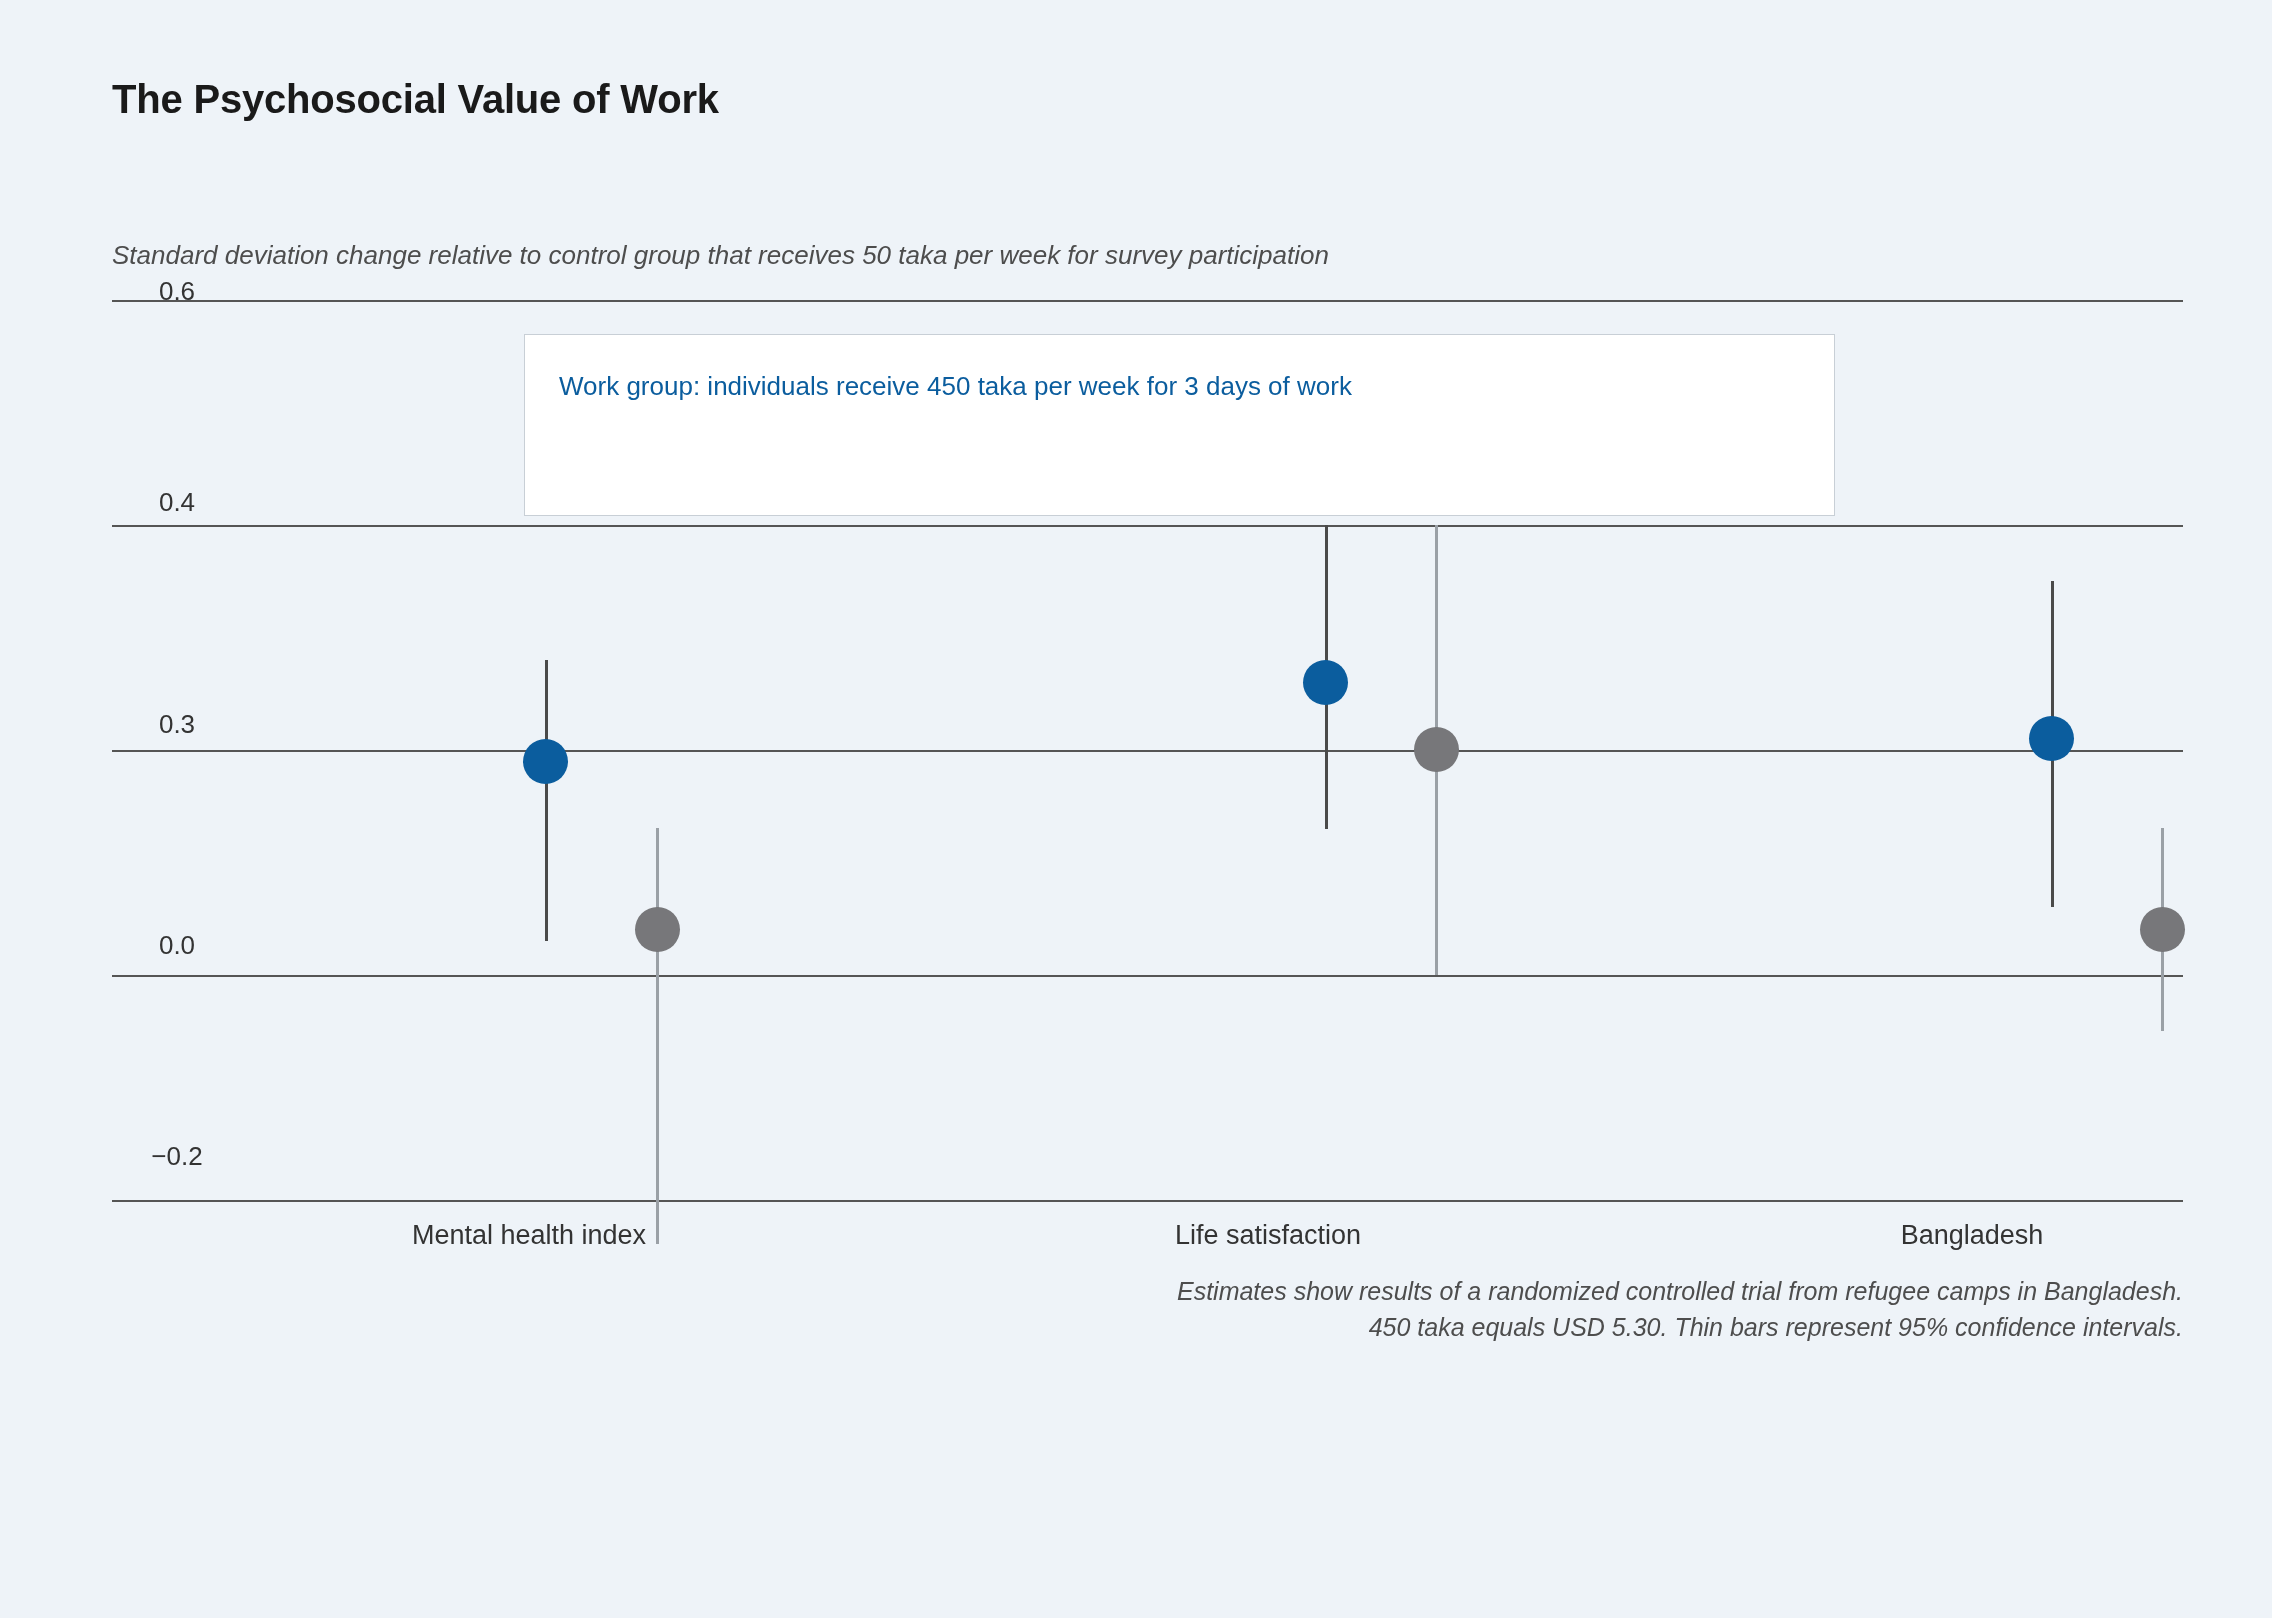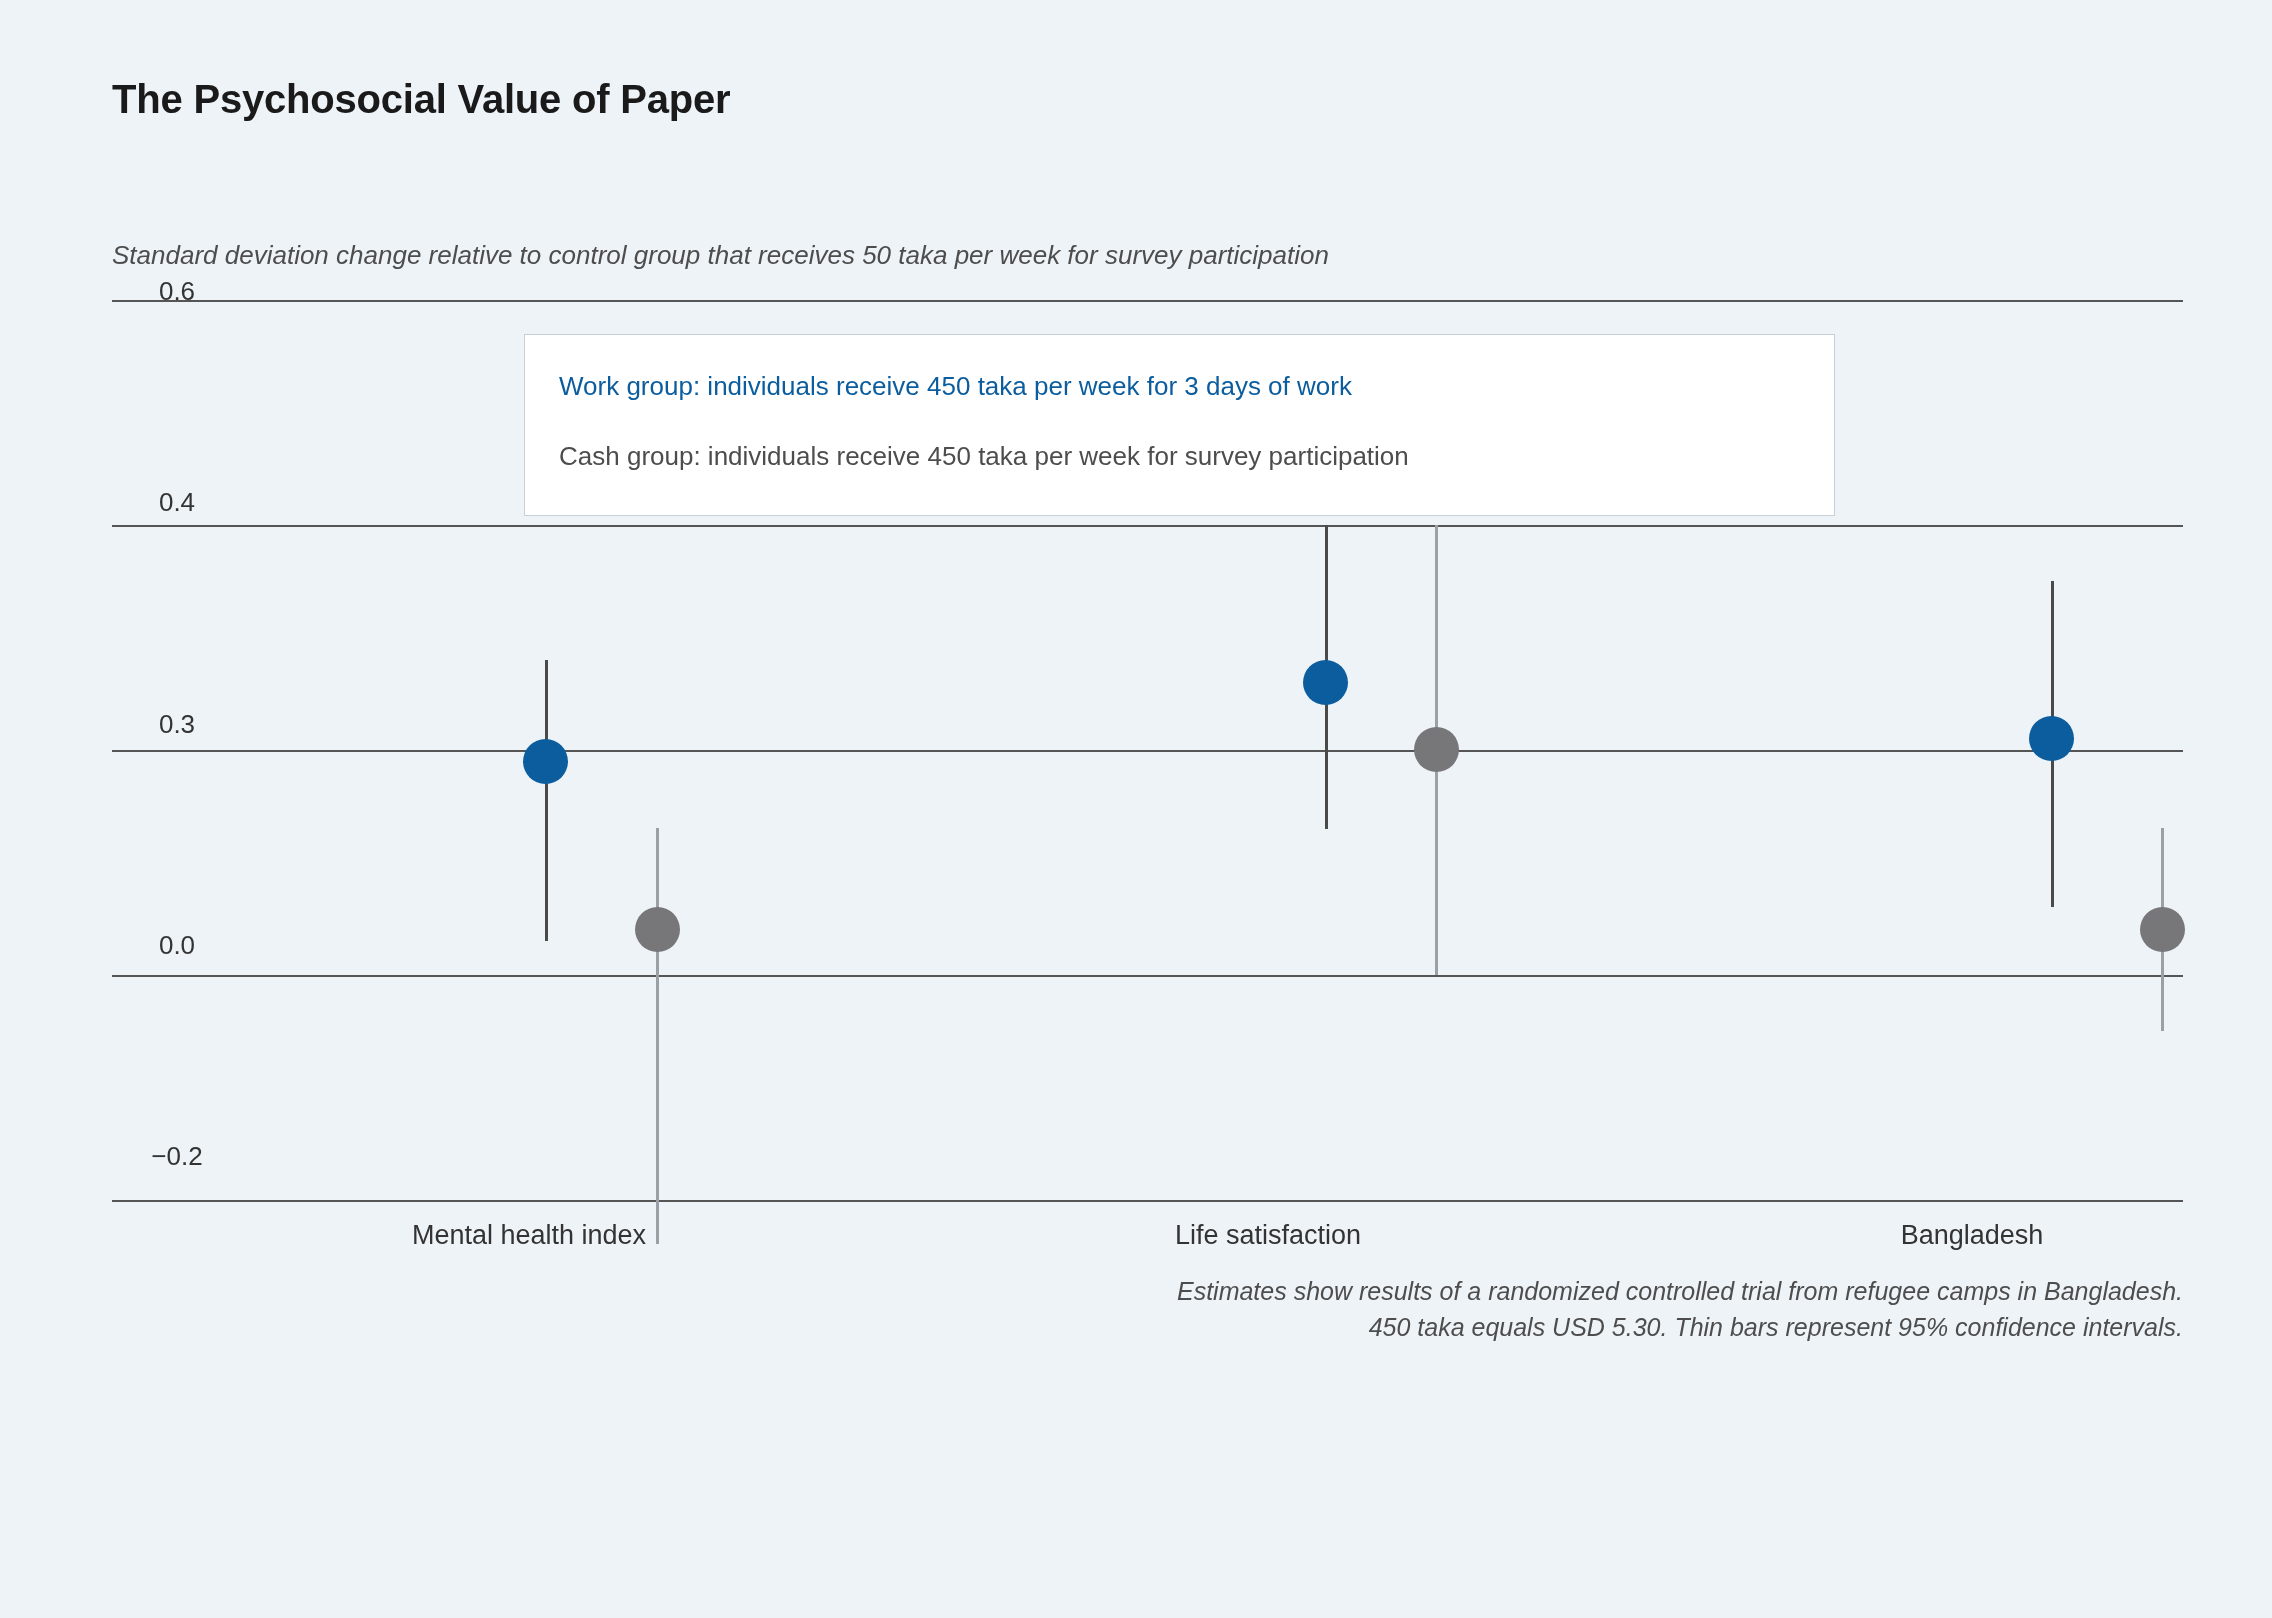--- a/index.html
+++ b/index.html
@@ -115,21 +115,21 @@
     color: #4d4d4d;
     line-height: 1.42;
   }
   .footnotes .nonitalic { font-style: normal; }
 </style>
 </head>
 <body>
 
 <div class="page">
 
-  <div class="title">The Psychosocial Value of Paper</div>
+  <div class="title">The Psychosocial Value of Work</div>
 
   <div class="subtitle">Standard deviation change relative to control group that receives 50 taka per week for survey participation</div>
 
   <div class="ytick-label" style="top: 276px;">0.6</div>
   <div class="ytick-label" style="top: 487px;">0.4</div>
   <div class="ytick-label" style="top: 709px;">0.3</div>
   <div class="ytick-label" style="top: 930px;">0.0</div>
   <div class="ytick-label" style="top: 1141px;">−0.2</div>
 
   <div class="plot">
@@ -154,21 +154,20 @@
 
     <div class="ci work" style="left: 1939px; top: 281px; height: 326px;"></div>
     <div class="dot work" style="left: 1917px; top: 416px; width: 45px; height: 45px;"></div>
 
     <div class="ci cash" style="left: 2049px; top: 528px; height: 203px;"></div>
     <div class="dot cash" style="left: 2028px; top: 607px; width: 45px; height: 45px;"></div>
   </div>
 
   <div class="legendbox">
     <div class="legend-line legend-work">Work group: individuals receive 450 taka per week for 3 days of work</div>
-    <div class="legend-line legend-cash">Cash group: individuals receive 450 taka per week for survey participation</div>
   </div>
 
   <div class="xlabel" style="left: 488px; top: 1220px; margin-left: 41px;">Mental health index</div>
   <div class="xlabel" style="left: 1268px; top: 1220px;">Life satisfaction</div>
   <div class="xlabel" style="left: 1972px; top: 1220px;">Bangladesh</div>
 
   <div class="footnotes">
     <div>Estimates show results of a randomized controlled trial from refugee camps in Bangladesh.</div>
     <div>450 taka equals USD 5.30. Thin bars represent 95% confidence intervals.</div>
   </div>

